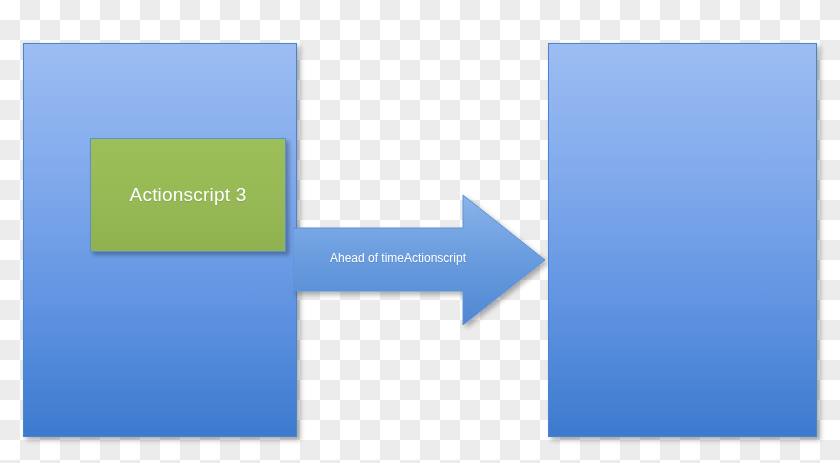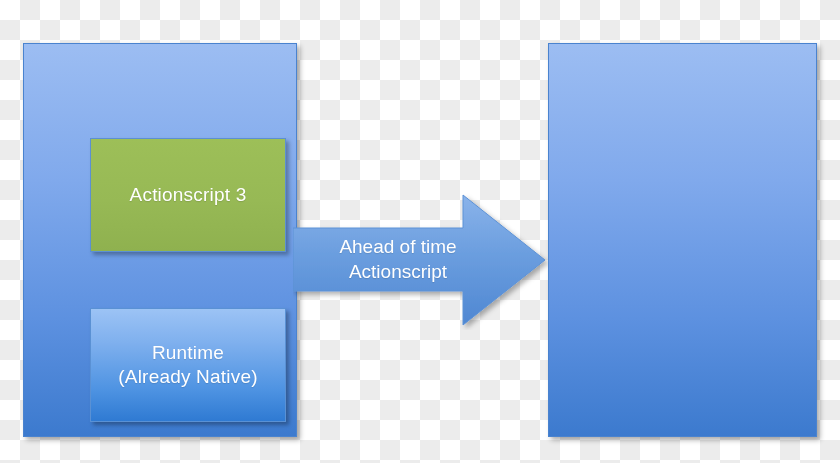--- a/index.html
+++ b/index.html
@@ -73,45 +73,39 @@
     height: 140px;
   }
   #arrow-wrap svg { display: block; width: 255px; height: 140px; }
   #arrow-label {
     position: absolute;
     left: 293px;
     top: 228px;
     width: 210px;
     height: 62px;
     display: flex;
-    flex-direction: column;
+    flex-direction: row;
     align-items: center;
     justify-content: center;
     color: #ffffff;
-    font-size: 19px;
+    font-size: 12px;
     line-height: 1.32;
     text-align: center;
     text-shadow: 0 1px 1px rgba(0,0,0,0.12);
     pointer-events: none;
   }
 </style>
 </head>
 <body>
 
 <div id="canvas">
 
   <div id="panel-left" class="panel">
     <div id="box-as3-left" class="inner-box green">
       <span class="label">Actionscript 3</span>
-    </div>
-    <div id="box-runtime-left" class="inner-box blue">
-      <span>
-        <span class="label">Runtime</span>
-        <span class="label">(Already Native)</span>
-      </span>
     </div>
   </div>
 
   <div id="arrow-wrap">
     <svg viewBox="0 0 255 140" xmlns="http://www.w3.org/2000/svg">
       <defs>
         <linearGradient id="arrowGrad" x1="0" y1="0" x2="0" y2="1">
           <stop offset="0%" stop-color="#8ab3ea"></stop>
           <stop offset="45%" stop-color="#6b9edf"></stop>
           <stop offset="100%" stop-color="#4f87d2"></stop>

